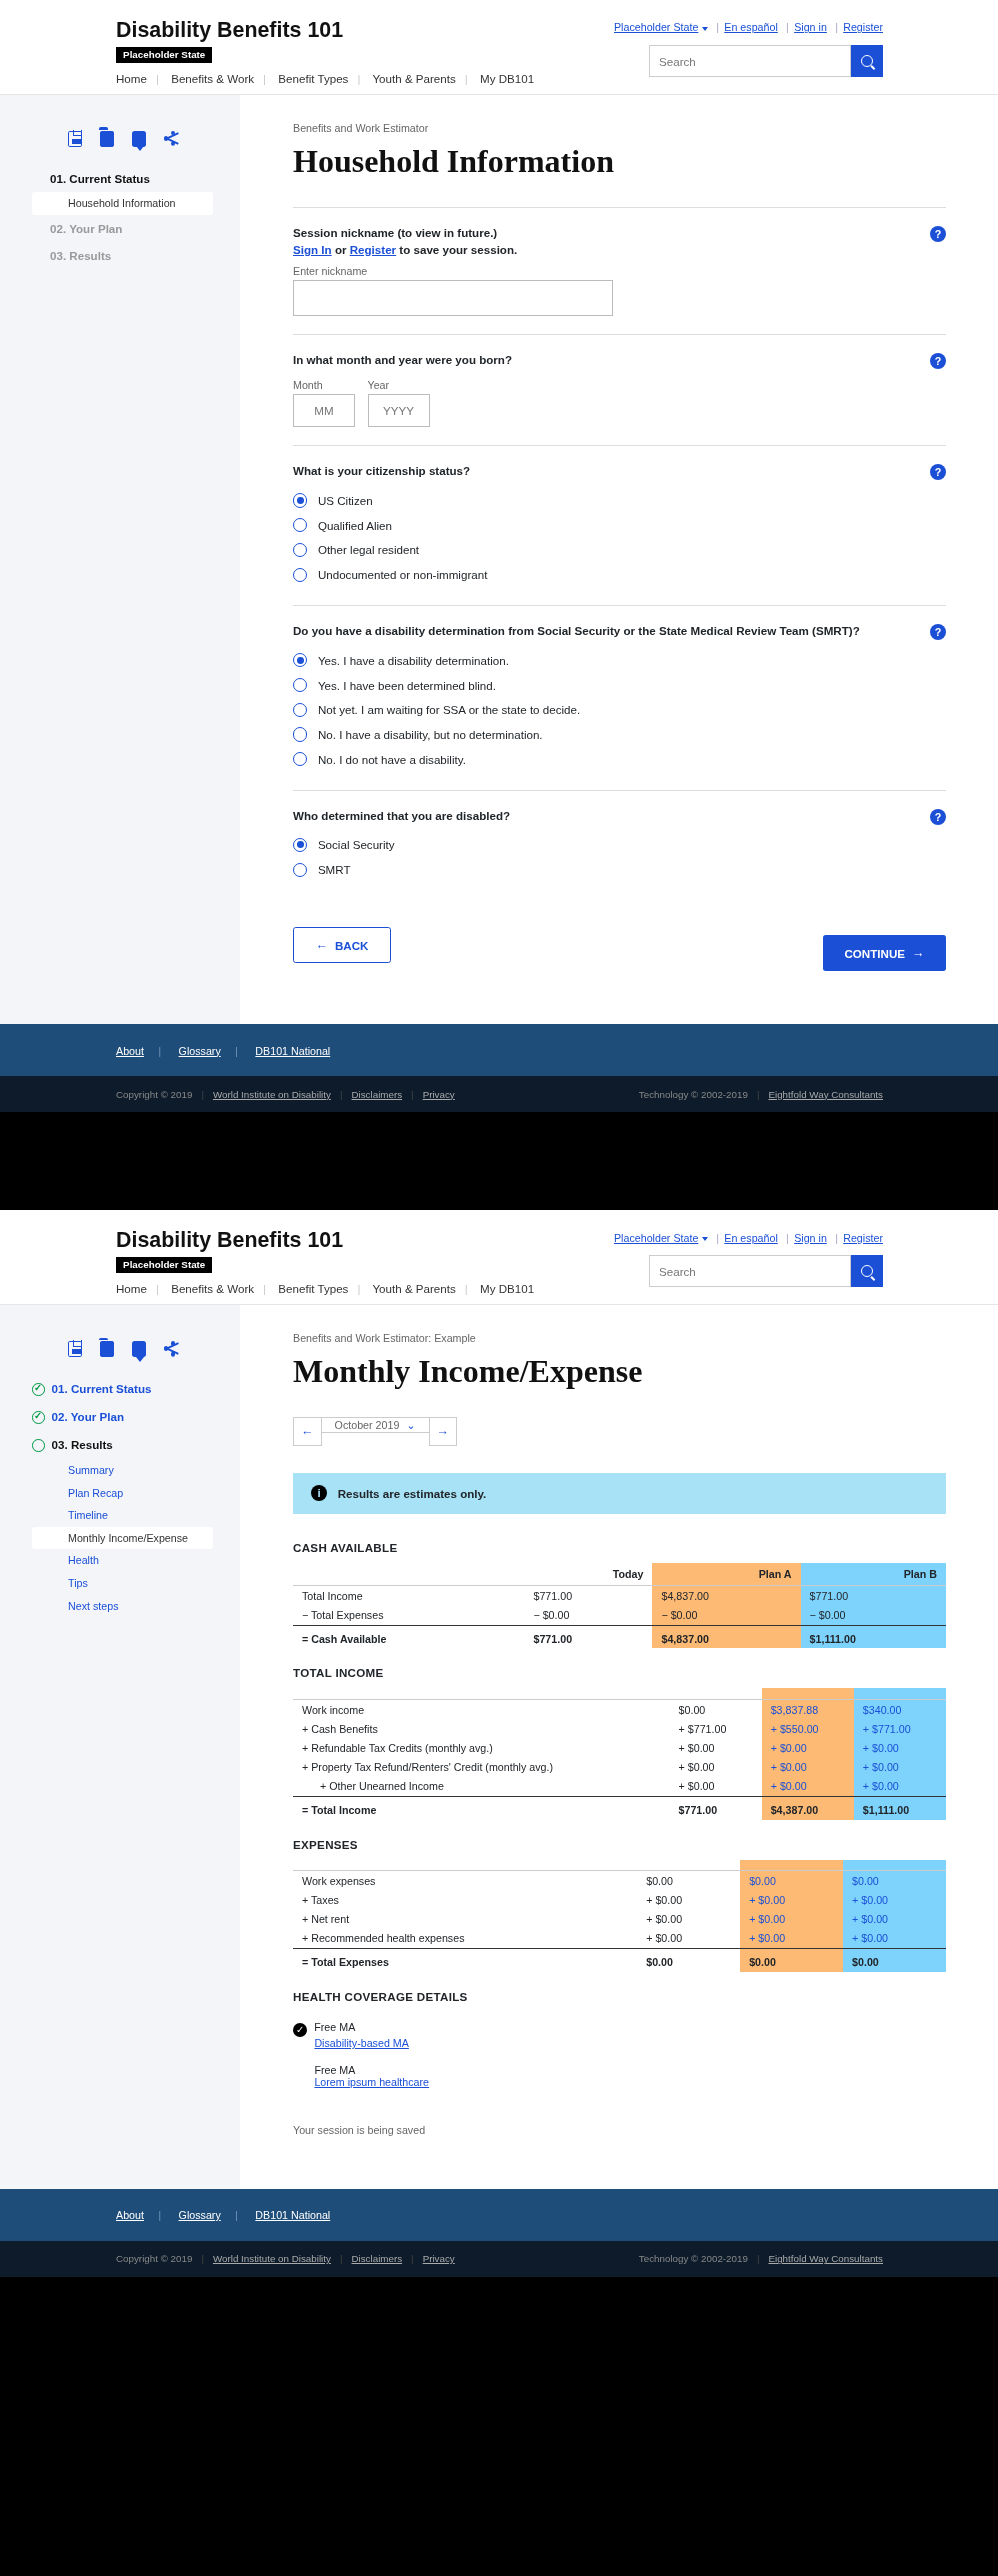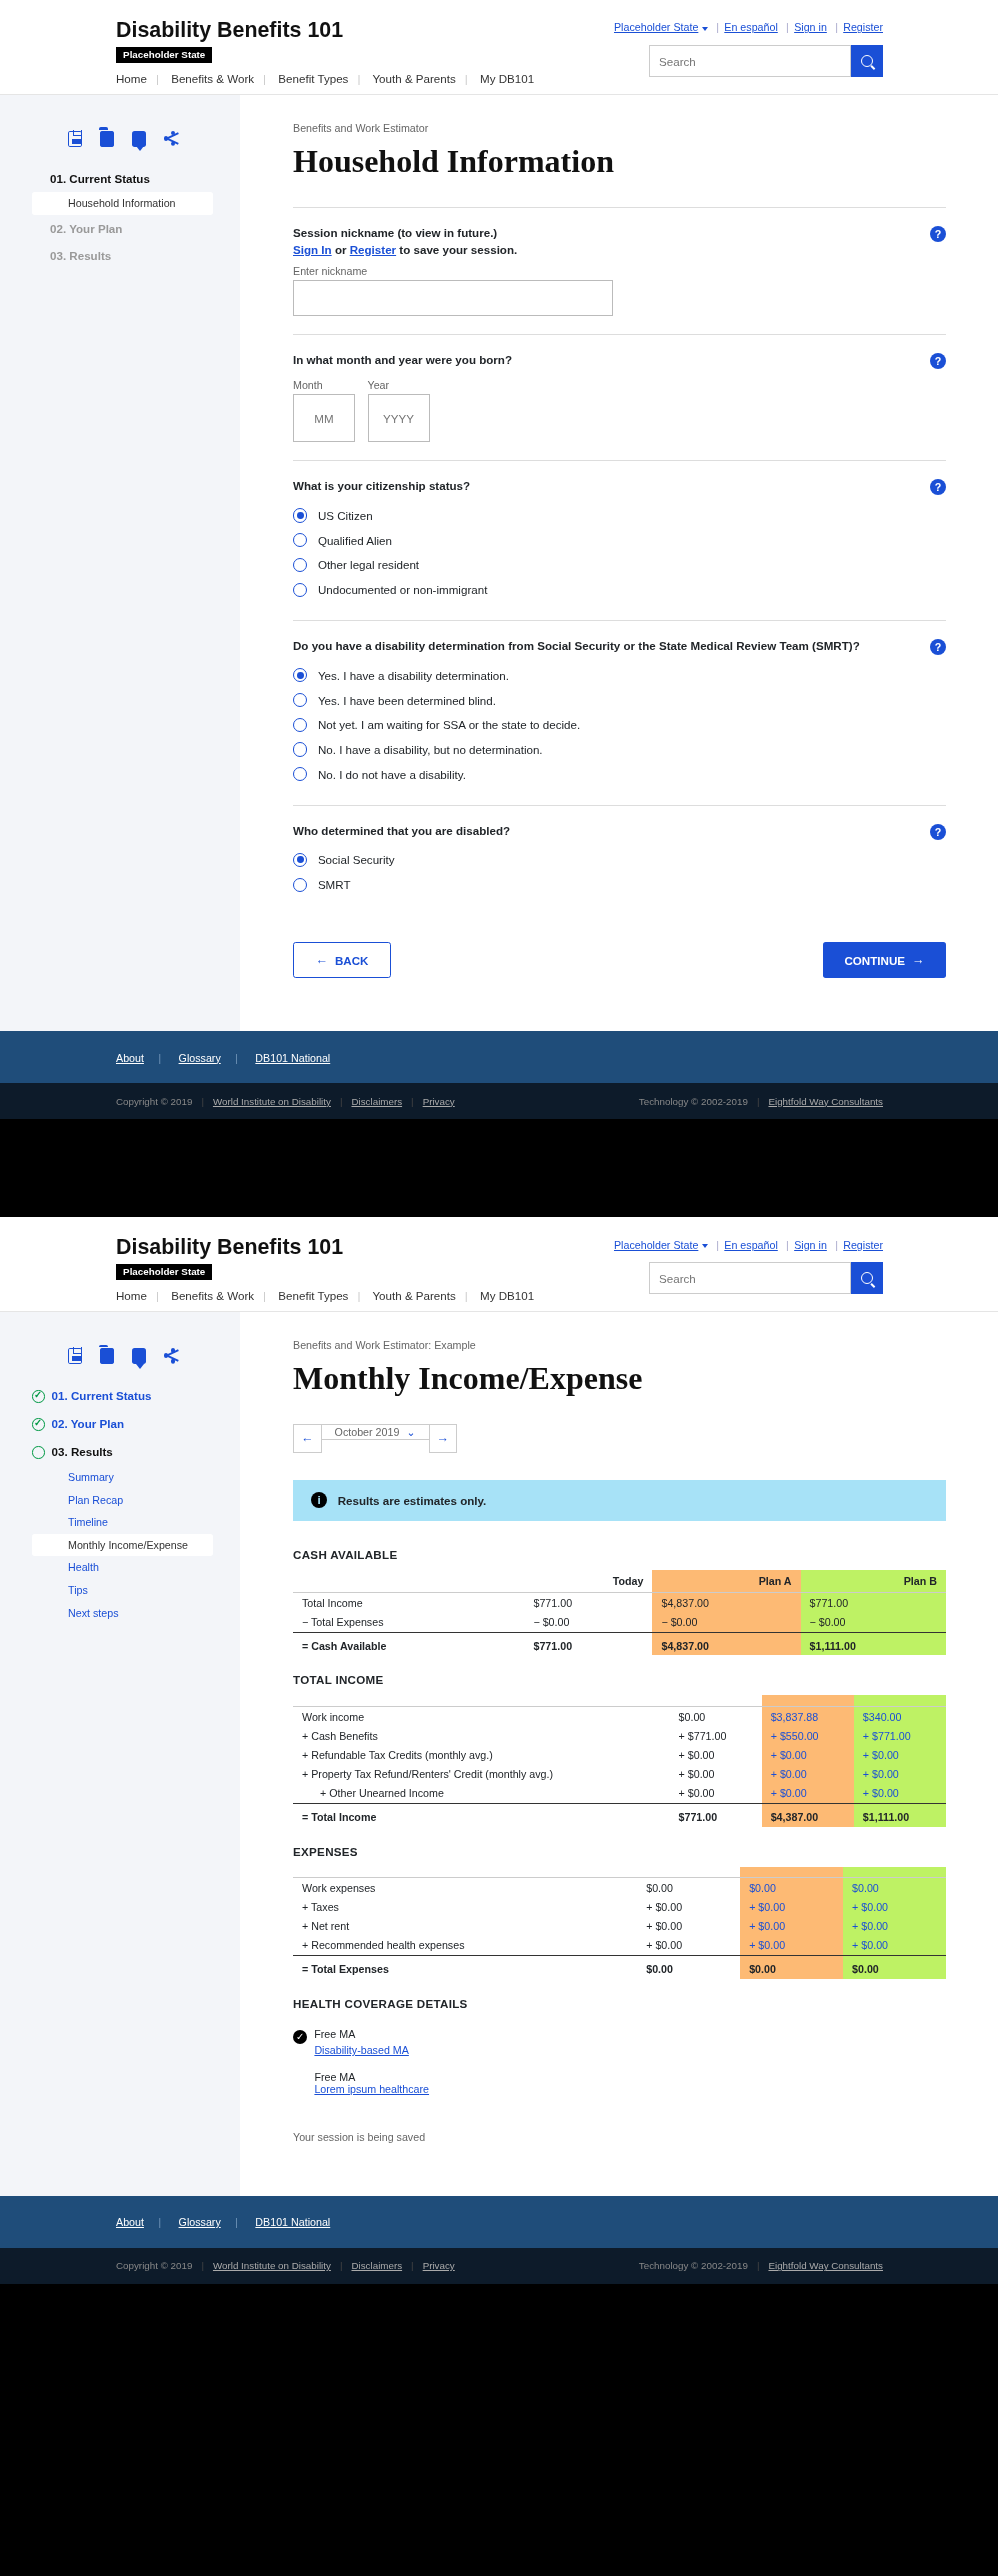--- a/index.html
+++ b/index.html
@@ -50,48 +50,48 @@
   .sub.act{background:#fff;border-radius:2.7px;color:#333;}
   
   .main{flex:1;background:#fff;padding:27px 53px 53px 53px;}
   .bc{font-size:10.7px;color:#666;margin-bottom:9px;}
   h1{font-family:Georgia,serif;font-size:32px;font-weight:700;margin-bottom:27px;color:#111;}
   .qblock{border-top:0.9px solid #ddd;padding:18px 0;position:relative;}
   .qt{font-weight:700;font-size:11.6px;margin-bottom:3.6px;}
   .help{position:absolute;top:18px;right:0;width:16px;height:16px;background:#1a4fd6;color:#fff;border-radius:50%;font-size:10.7px;font-weight:700;text-align:center;line-height:16px;cursor:pointer;}
   .lbl{font-size:10.7px;color:#666;margin:9px 0 3.6px 0;}
   .txt{width:320px;height:36px;border:0.9px solid #bbb;padding:0 9px;font-size:11.6px;}
-  .sm{width:62px;height:48px;border:0.9px solid #bbb;text-align:center;font-size:11.6px;color:#999;}
+  .sm{width:62px;height:33px;border:0.9px solid #bbb;text-align:center;font-size:11.6px;color:#999;}
   .smwrap{display:flex;gap:12.5px;}
   .smcol{display:flex;flex-direction:column;}
   .rad{display:flex;align-items:center;padding:5.3px 0;cursor:pointer;}
   .ro{width:14.2px;height:14.2px;border:1.8px solid #1a4fd6;border-radius:50%;margin-right:10.7px;position:relative;flex-shrink:0;}
   .ro.sel::after{content:"";position:absolute;inset:2.7px;background:#1a4fd6;border-radius:50%;}
   .btns{display:flex;justify-content:space-between;margin-top:27px;}
   .btn{height:36px;padding:0 21.4px;border-radius:2.7px;font-weight:700;font-size:11.6px;display:flex;align-items:center;gap:7.1px;cursor:pointer;}
   .btn-sec{border:0.9px solid #1a4fd6;color:#1a4fd6;background:#fff;}
-  .btn-pri{background:#1a4fd6;color:#fff;border:none;}
+  .btn-pri{background:#1a4fd6;color:#fff;border:none;margin-top:8px;}
   .arr{font-size:12.5px;}
   
   .msel{display:flex;margin-bottom:27px;}
   .mbtn{width:28.5px;height:28.5px;border:0.9px solid #ccc;display:flex;align-items:center;justify-content:center;color:#1a4fd6;cursor:pointer;font-size:12.5px;}
   .mmid{width:107px;height:16px;border-top:0.9px solid #ccc;border-bottom:0.9px solid #ccc;display:flex;align-items:center;justify-content:center;gap:7.1px;font-size:10.7px;color:#666;}
   .chev{color:#1a4fd6;}
   .info{background:#a7e2f7;padding:12.5px 18px;display:flex;align-items:center;gap:10.7px;margin-bottom:27px;}
   .iico{width:16px;height:16px;background:#000;color:#a7e2f7;border-radius:50%;font-weight:700;font-size:11.6px;text-align:center;line-height:16px;}
   .info b{font-size:11.6px;}
   h3.sec{font-size:11.6px;font-weight:800;letter-spacing:0.3px;margin:18px 0 9px 0;}
   table.dt{width:100%;border-collapse:collapse;font-size:10.7px;}
   table.dt th{text-align:right;font-weight:700;padding:5.3px 9px;border-bottom:0.9px solid #ccc;}
   table.dt th:first-child{text-align:left;}
   table.dt td{padding:3.6px 9px;}
   table.dt td:first-child{text-align:left;}
   table.dt tr.tot td{font-weight:700;border-top:1.8px solid #333;padding-top:7.1px;}
   .pA{background:#fdba74;}
-  .pB{background:#bef264;}
+  .pB{background:#7dd3fc;}
   .bl{color:#1a4fd6;}
   .hc{display:flex;gap:53px;font-size:10.7px;margin-top:18px;}
   .chk{display:inline-block;width:14.2px;height:14.2px;background:#000;border-radius:50%;color:#fff;font-size:9.8px;text-align:center;line-height:14.2px;margin-right:7.1px;vertical-align:-2.7px;}
   .mut{font-size:10.7px;color:#666;margin-top:36px;}
   
   .f1{background:#1f4d7a;padding:19.6px 116px;}
   .f1 a{color:#fff;font-size:10.7px;}
   .f1 .d{color:#6a8fb3;margin:0 14.2px;}
   .f2{background:#0d1b2a;padding:12.5px 116px;display:flex;justify-content:space-between;font-size:9.8px;color:#888;}
   .f2 a{color:#aaa;}

